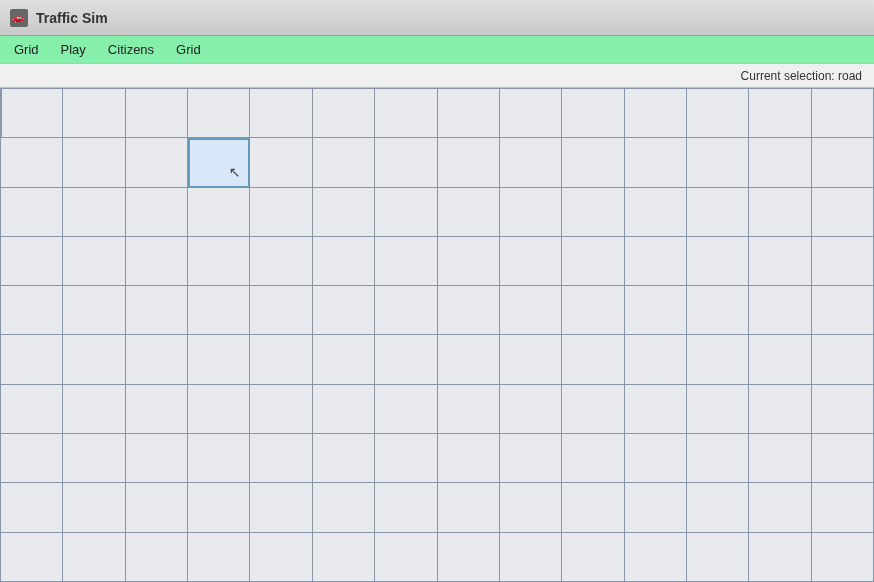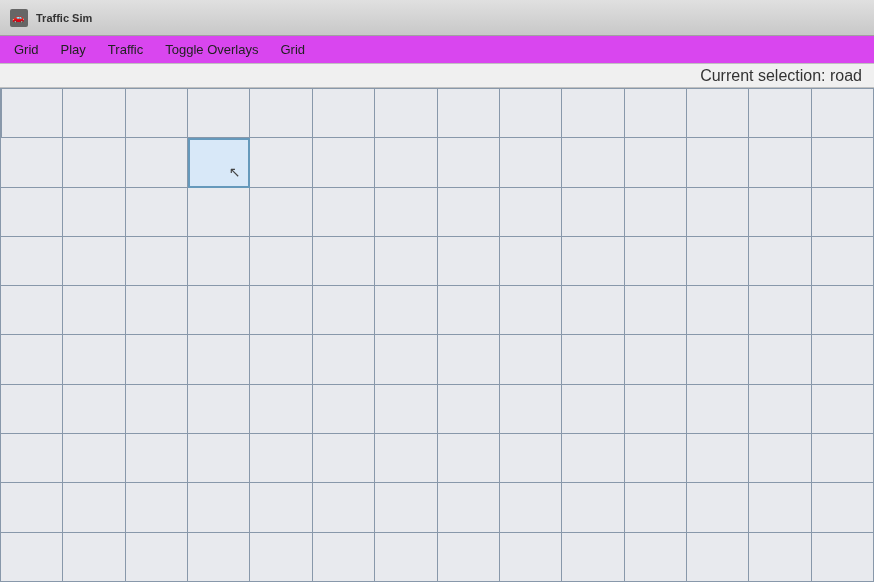--- a/index.html
+++ b/index.html
@@ -32,28 +32,28 @@
       background: #666;
       border-radius: 2px;
       display: flex;
       align-items: center;
       justify-content: center;
       font-size: 10px;
       color: white;
     }
 
     #title-text {
-      font-size: 11px;
+      font-size: 14px;
       font-weight: 600;
       color: #333;
     }
 
     #menu-bar {
       height: 28px;
-      background: #d946ef;
+      background: #86efac;
       border-bottom: 1px solid #c0c0c0;
       display: flex;
       align-items: center;
       padding: 0 4px;
       gap: 2px;
     }
 
     .menu-item {
       padding: 3px 10px;
       font-size: 13px;
@@ -66,21 +66,21 @@
       height: 24px;
       background: #f0f0f0;
       border-bottom: 1px solid #c0c0c0;
       display: flex;
       align-items: center;
       justify-content: flex-end;
       padding: 0 12px;
     }
 
     #status-text {
-      font-size: 16px;
+      font-size: 12px;
       color: #333;
     }
 
     #grid-container {
       width: 874px;
       height: calc(582px - 36px - 28px - 24px);
       background: #e8eaee;
       overflow: hidden;
       position: relative;
     }
@@ -116,22 +116,21 @@
 <body>
 
 <div id="title-bar">
   <div id="title-icon">🚗</div>
   <span id="title-text">Traffic Sim</span>
 </div>
 
 <div id="menu-bar">
   <div class="menu-item">Grid</div>
   <div class="menu-item">Play</div>
-  <div class="menu-item">Traffic</div>
-  <div class="menu-item">Toggle Overlays</div>
+  <div class="menu-item">Citizens</div>
   <div class="menu-item">Grid</div>
 </div>
 
 <div id="status-bar">
   <span id="status-text">Current selection: road</span>
 </div>
 
 <div id="grid-container">
   <div id="grid-wrapper">
   <div class="grid-cell"></div>

